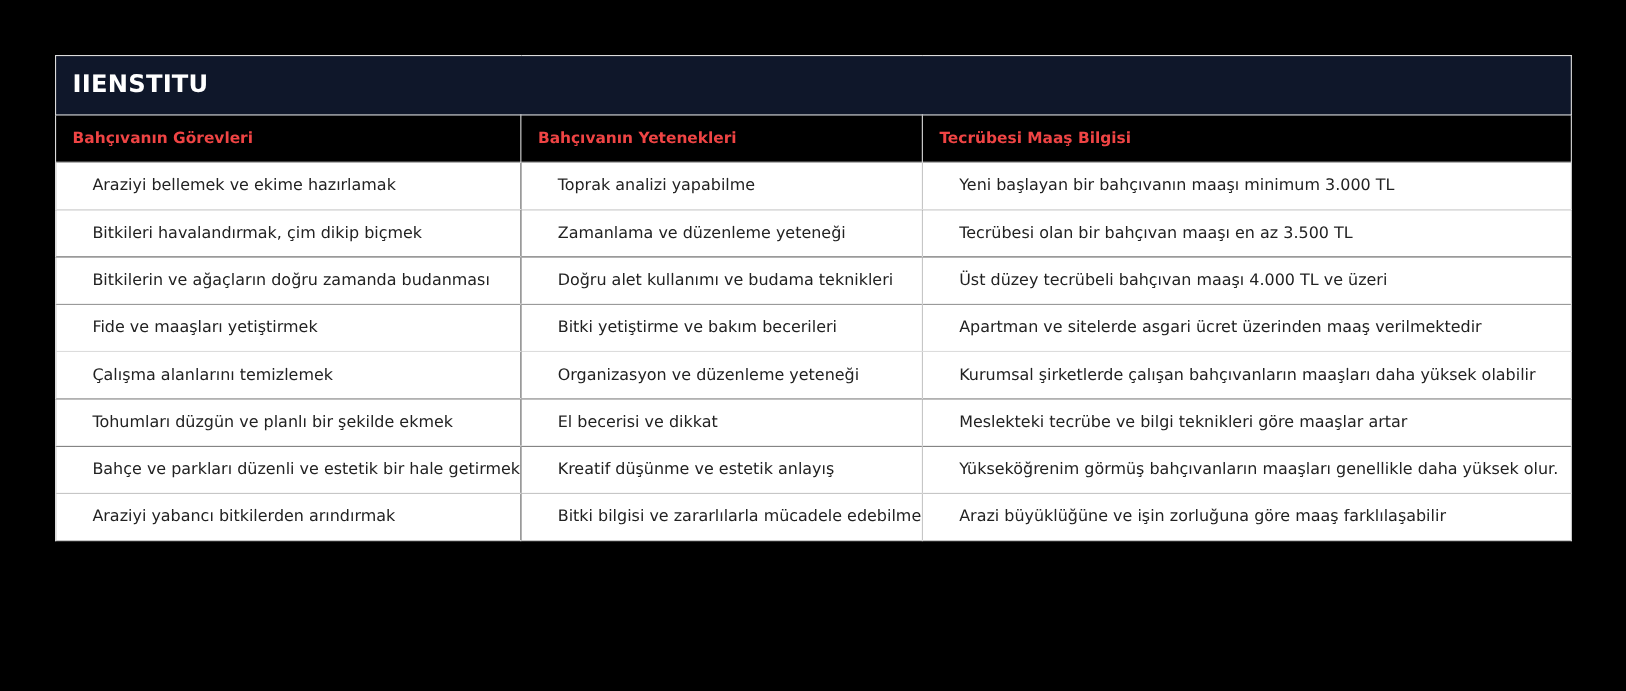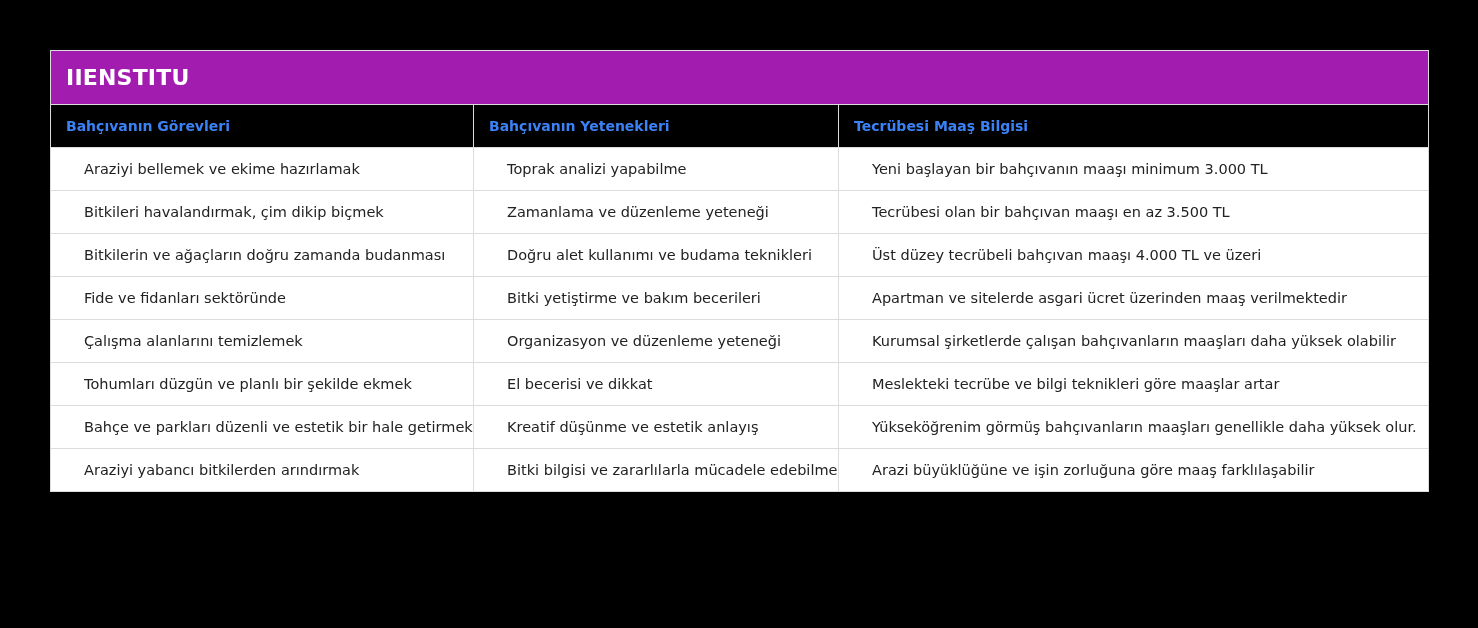--- a/index.html
+++ b/index.html
@@ -18,33 +18,33 @@
       left: 50px;
       top: 50px;
       width: 1378px;
     }
     table {
       width: 1378px;
       border-collapse: collapse;
       table-layout: fixed;
     }
     .title-cell {
-      background: #a21caf;
+      background: #0f172a;
       color: #ffffff;
       font-weight: bold;
       font-size: 22px;
       height: 53px;
       padding: 0 15px;
       text-align: left;
       border: 1px solid #dcdcdc;
       letter-spacing: 0.2px;
     }
     th.col-head {
       background: #000000;
-      color: #3b82f6;
+      color: #ef4444;
       font-weight: bold;
       font-size: 14px;
       height: 42px;
       padding: 0 15px;
       text-align: left;
       border: 1px solid #dcdcdc;
     }
     td {
       background: #ffffff;
       color: #222222;
@@ -89,21 +89,21 @@
         <td>Bitkileri havalandırmak, çim dikip biçmek</td>
         <td>Zamanlama ve düzenleme yeteneği</td>
         <td>Tecrübesi olan bir bahçıvan maaşı en az 3.500 TL</td>
       </tr>
       <tr>
         <td>Bitkilerin ve ağaçların doğru zamanda budanması</td>
         <td>Doğru alet kullanımı ve budama teknikleri</td>
         <td>Üst düzey tecrübeli bahçıvan maaşı 4.000 TL ve üzeri</td>
       </tr>
       <tr>
-        <td>Fide ve fidanları sektöründe</td>
+        <td>Fide ve maaşları yetiştirmek</td>
         <td>Bitki yetiştirme ve bakım becerileri</td>
         <td>Apartman ve sitelerde asgari ücret üzerinden maaş verilmektedir</td>
       </tr>
       <tr>
         <td>Çalışma alanlarını temizlemek</td>
         <td>Organizasyon ve düzenleme yeteneği</td>
         <td>Kurumsal şirketlerde çalışan bahçıvanların maaşları daha yüksek olabilir</td>
       </tr>
       <tr>
         <td>Tohumları düzgün ve planlı bir şekilde ekmek</td>

